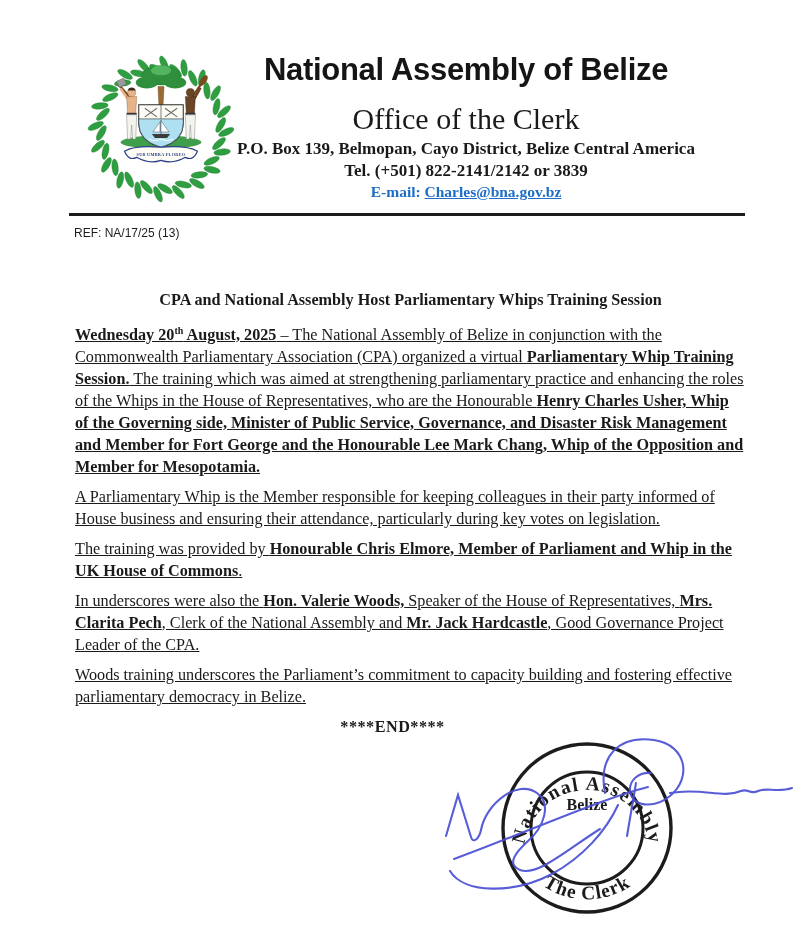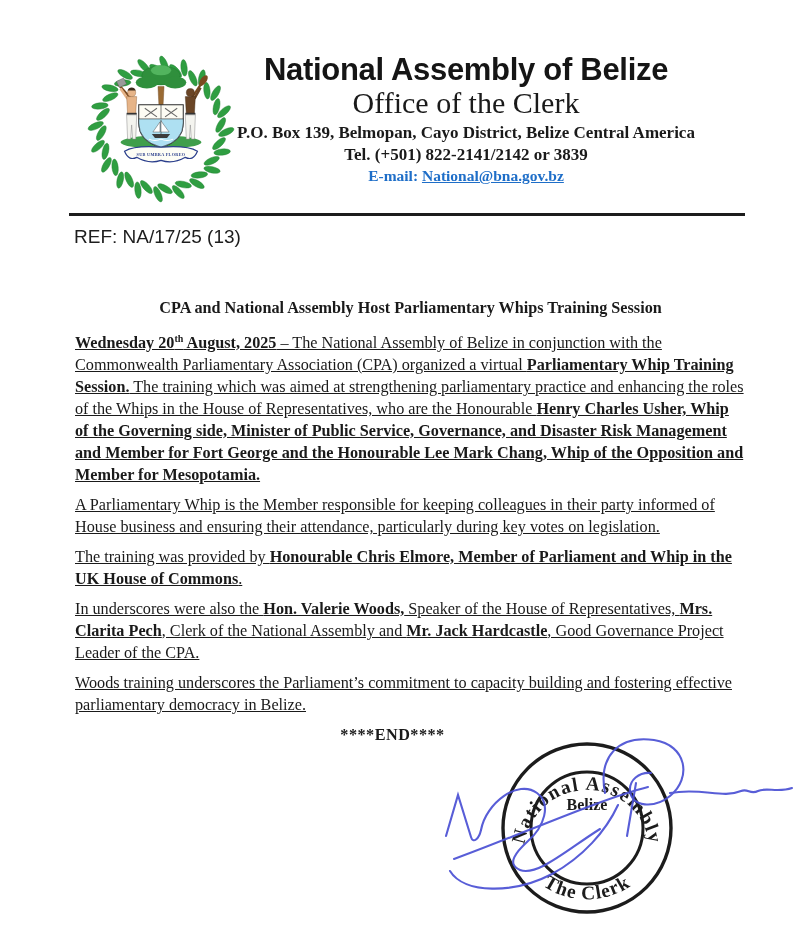--- a/index.html
+++ b/index.html
@@ -8,34 +8,34 @@
     background:#ffffff; overflow:hidden;
     font-family:"Liberation Serif", serif; color:#1a1a1a;
   }
   
   .logo { position:absolute; left:76px; top:52px; width:170px; height:154px; }
   .header-text { position:absolute; left:188px; top:54px; width:556px; text-align:center; }
   .org-name {
     font-family:"Liberation Sans", sans-serif; font-weight:bold;
     font-size:31px; line-height:1.05; letter-spacing:-0.3px; color:#151515;
   }
-  .office { font-size:30px; line-height:1.05; margin-top:0; }
+  .office { font-size:30px; line-height:1.05; margin-top:16px; }
   .addr  { font-size:17px; font-weight:bold; margin-top:5px; line-height:1.15; }
   .tel   { font-size:17px; font-weight:bold; margin-top:2px; line-height:1.15; }
   .email-line { font-size:15.5px; font-weight:bold; margin-top:3px; line-height:1.15; }
   .web-line   { font-size:15.5px; font-weight:bold; margin-top:2px; line-height:1.15; }
   .email-link { text-decoration:underline; cursor:pointer; }
   .rule { position:absolute; left:69px; top:213px; width:676px; height:3px; background:#1c1c1c; }
   .ref {
     position:absolute; left:74px; top:226px;
-    font-family:"Liberation Sans", sans-serif; font-size:19px; color:#1d1d1d;
+    font-family:"Liberation Sans", sans-serif; font-size:12px; color:#1d1d1d;
   }
   
   .doc { position:absolute; left:75px; top:289px; width:671px; font-size:16.2px; line-height:22px; }
-  .doc-title { text-align:center; font-weight:bold; margin:8px 0 13px 0; }
+  .doc-title { text-align:center; font-weight:bold; margin:0 0 13px 0; }
   .doc p { margin:0 0 8px 0;text-decoration:underline; }
   .doc sup { font-size:0.62em; line-height:0; vertical-align:super; }
   .end-marker {
     text-align:center; font-weight:bold; letter-spacing:0.5px;
     transform:translateX(-18px);
   }
   
   .stamp-wrap { position:absolute; left:440px; top:731px; width:365px; height:205px; }
   .stamp-text { font-family:"Liberation Serif", serif; font-weight:bold; fill:#1c1c1c; }
 </style>
@@ -129,21 +129,21 @@
       <path d="M48,98 Q58,92 84,94 Q110,92 120,98 Q116,108 108,104 Q96,111 84,107 Q72,111 60,104 Q52,108 48,98 Z" fill="#fdfdf5" stroke="#2b3f8c" stroke-width="1.2"></path>
       <text x="84" y="103" text-anchor="middle" font-family="Liberation Serif, serif" font-size="4.2" font-weight="bold" fill="#2b3f8c" letter-spacing="0.3">SUB UMBRA FLOREO</text>
     </g>
   </svg>
 
   <div class="header-text">
     <div class="org-name">National Assembly of Belize</div>
     <div class="office">Office of the Clerk</div>
     <div class="addr">P.O. Box 139, Belmopan, Cayo District, Belize Central America</div>
     <div class="tel">Tel. (+501) 822-2141/2142 or 3839</div>
-    <div class="email-line" style="color:#1e6ec8"><span>E-mail: </span><span class="email-link">National@bna.gov.bz</span></div>
+    <div class="email-line" style="color:#1e6ec8"><span>E-mail: </span><span class="email-link">Charles@bna.gov.bz</span></div>
   </div>
 
   <div class="rule"></div>
 
   <div class="ref">REF: NA/17/25 (13)</div>
 
   <div class="doc">
     <div class="doc-title">CPA and National Assembly Host Parliamentary Whips Training Session</div>
     <p><span style="font-weight: bold;">Wednesday 20</span><sup style="font-weight: bold;">th</sup><span style="font-weight: bold;"> August, 2025</span><span> – The National Assembly of Belize in conjunction with the Commonwealth Parliamentary Association (CPA) organized a virtual </span><span style="font-weight: bold;">Parliamentary Whip Training Session.</span><span> The training which was aimed at strengthening parliamentary practice and enhancing the roles of the Whips in the House of Representatives, who are the Honourable </span><span style="font-weight: bold;">Henry Charles Usher, Whip of the Governing side, Minister of Public Service, Governance, and Disaster Risk Management and Member for Fort George and the Honourable Lee Mark Chang, Whip of the Opposition and Member for Mesopotamia.</span></p>
     <p><span>A Parliamentary Whip is the Member responsible for keeping colleagues in their party informed of House business and ensuring their attendance, particularly during key votes on legislation.</span></p>

